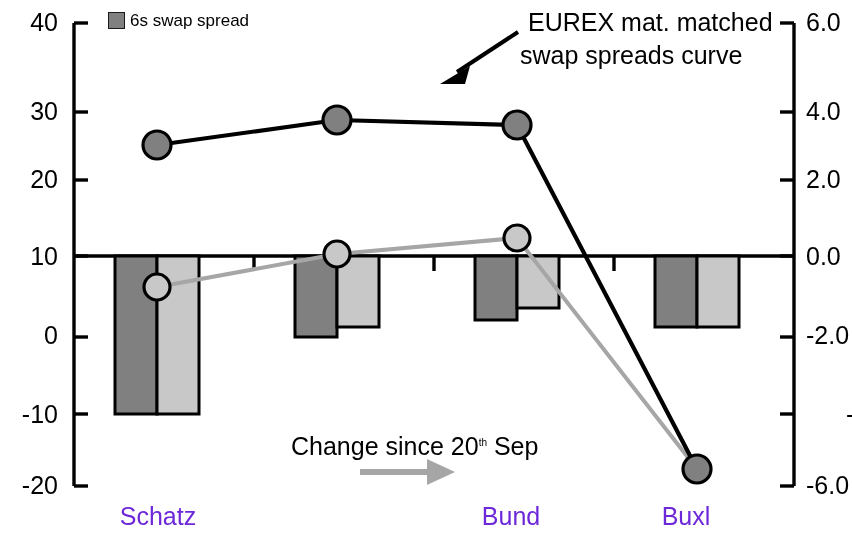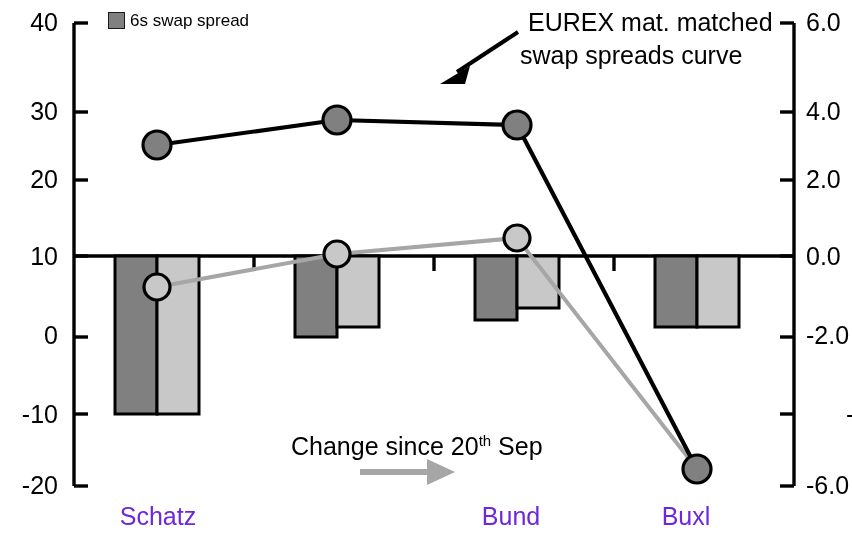--- a/index.html
+++ b/index.html
@@ -5,21 +5,21 @@
   html,body{margin:0;padding:0;background:#ffffff;}
   body{width:852px;height:539px;font-family:"Liberation Sans",sans-serif;color:#000;overflow:hidden;}
   #chart-root{position:relative;width:852px;height:539px;}
   .tick-label{position:absolute;font-size:25px;line-height:25px;color:#000;white-space:nowrap;}
   .left-tick{text-align:right;width:58px;left:0;}
   .right-tick{text-align:left;left:806px;}
   .cat-label{position:absolute;font-size:25px;line-height:25px;text-align:center;color:#6d28d9;}
   .legend-row{position:absolute;display:flex;align-items:center;gap:5px;font-size:17px;line-height:25px;white-space:nowrap;}
   .legend-swatch{width:17px;height:17px;border:1.6px solid #1a1a1a;box-sizing:border-box;display:inline-block;}
   .ann{position:absolute;font-size:25px;line-height:29px;white-space:nowrap;color:#000;}
-  .ann sup{font-size:15px;vertical-align:super;line-height:0;}
+  .ann sup{font-size:10px;vertical-align:super;line-height:0;}
   svg{position:absolute;left:0;top:0;}
 </style>
 </head>
 <body>
 
 <div id="chart-root">
 
   <div class="tick-label left-tick" style="top:10px;">40</div>
   <div class="tick-label left-tick" style="top:99px;">30</div>
   <div class="tick-label left-tick" style="top:167px;">20</div>

